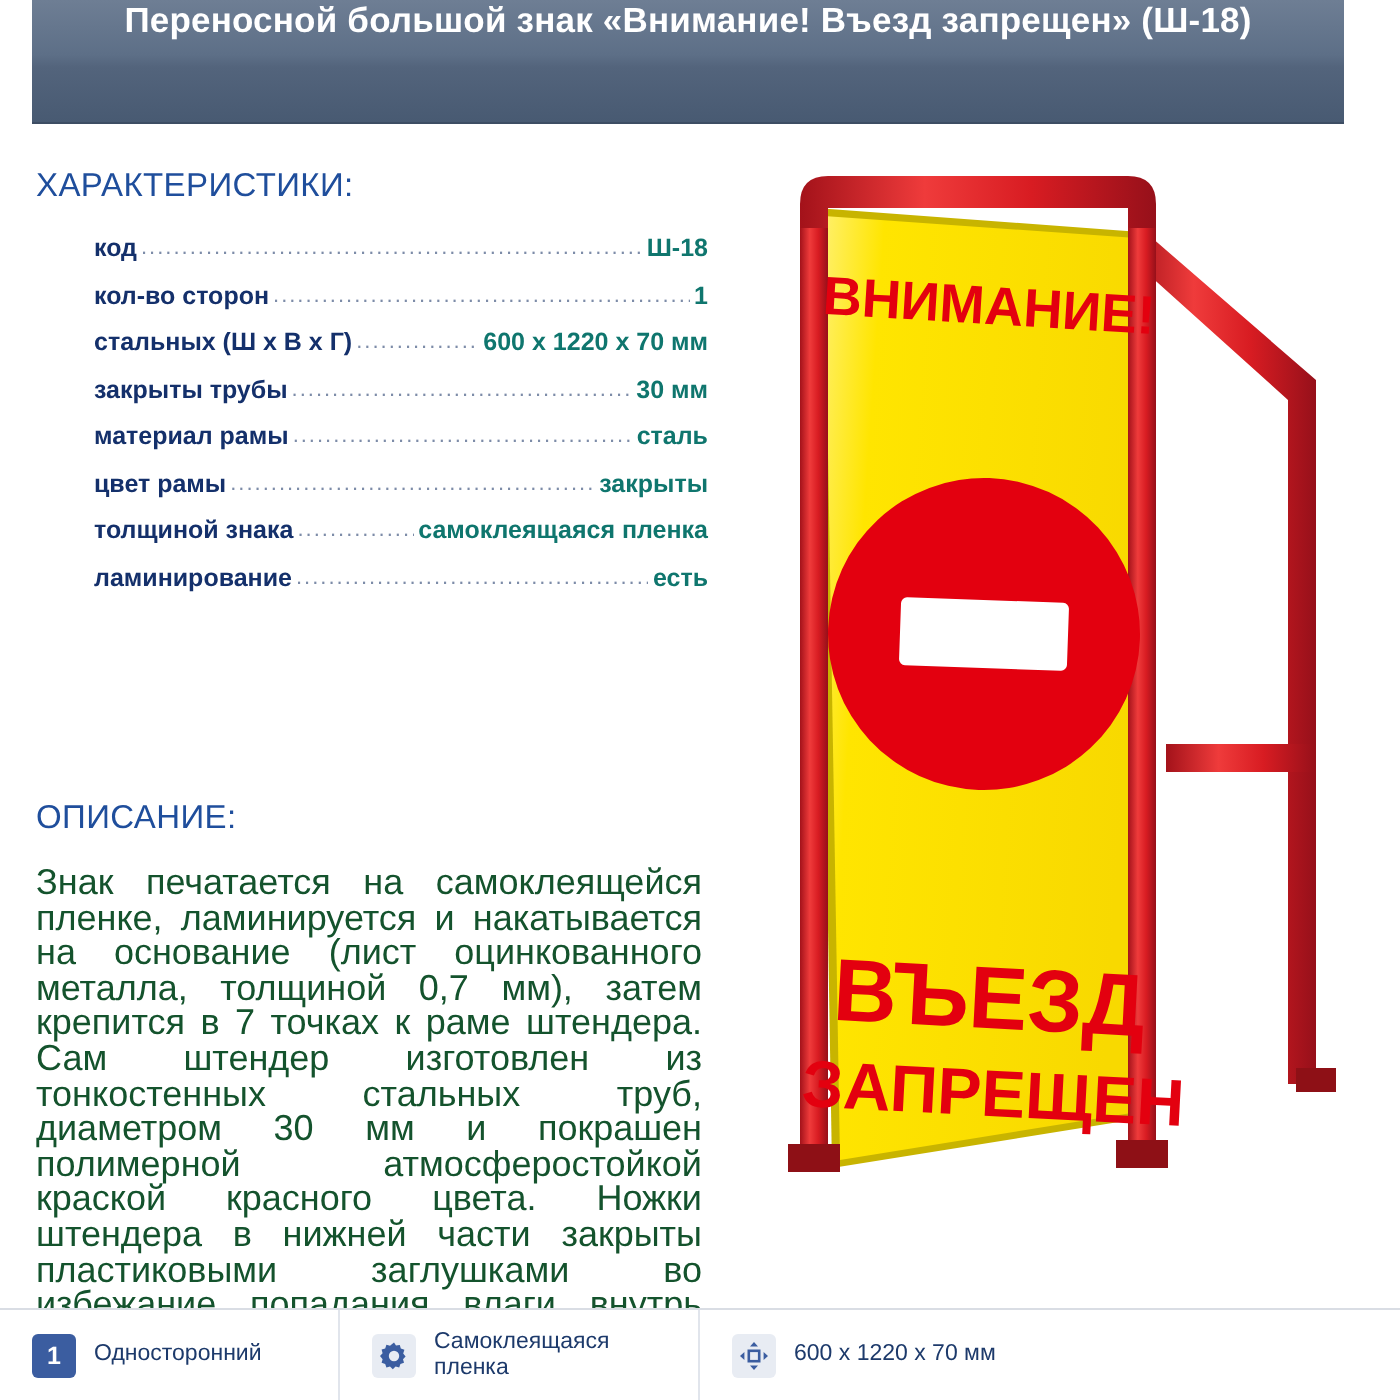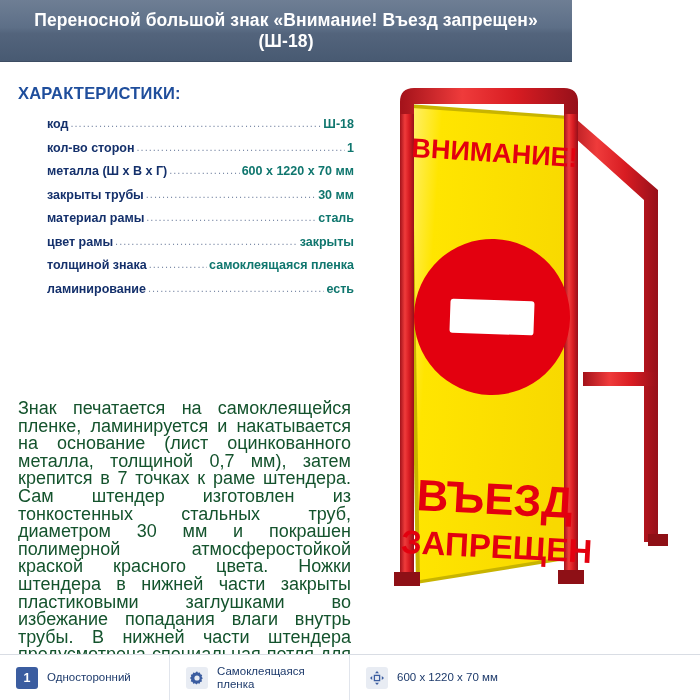--- a/index.html
+++ b/index.html
@@ -11,44 +11,44 @@
     overflow: hidden;
   }
   .page {
     position: relative;
     width: 700px; height: 700px;
     background: #ffffff;
   }
   
   .header {
     position: absolute;
-    left: 0; top: 0;
-    width: 572px; height: 62px;
+    left: 16px; top: 0;
+    width: 656px; height: 62px;
     background: linear-gradient(to bottom, #6e7e94 0%, #5d6f87 45%, #53647c 55%, #485a72 100%);
-    display: flex; align-items: center; justify-content: center;
+    display: flex; justify-content: center;
     border-bottom: 1px solid #3d4d63;
   }
   .header-title {
     color: #ffffff;
     font-size: 17.5px;
     font-weight: bold;
     letter-spacing: 0.1px;
     text-align: center;
     padding: 0 14px;
   }
   
   .left-col {
     position: absolute;
     left: 18px; top: 84px;
     width: 350px;
   }
   .section-title {
     color: #1f4e9c;
     font-size: 16.5px;
-    font-weight: bold;
+    font-weight: normal;
     letter-spacing: 0.2px;
     margin: 0 0 14px 0;
   }
   .spec-list { width: 336px; }
   .spec-row {
     display: flex;
     align-items: baseline;
     font-size: 12.5px;
     color: #14306b;
     font-weight: bold;
@@ -147,21 +147,21 @@
         <span class="spec-value">Ш-18</span>
       </div>
 
       <div class="spec-row">
         <span class="spec-label">кол-во  сторон</span>
         <span class="spec-dots">...................................................................................................</span>
         <span class="spec-value">1</span>
       </div>
 
       <div class="spec-row">
-        <span class="spec-label">металла (Ш х В х Г)</span>
+        <span class="spec-label">стальных (Ш х В х Г)</span>
         <span class="spec-dots">...................................................................................................</span>
         <span class="spec-value">600 x 1220 x 70 мм</span>
       </div>
 
       <div class="spec-row">
         <span class="spec-label">закрыты трубы</span>
         <span class="spec-dots">...................................................................................................</span>
         <span class="spec-value">30 мм</span>
       </div>
 
@@ -186,20 +186,21 @@
       <div class="spec-row">
         <span class="spec-label">ламинирование</span>
         <span class="spec-dots">...................................................................................................</span>
         <span class="spec-value">есть</span>
       </div>
 
     </div>
   </div>
 
   <div class="desc-block">
+    <h2 class="section-title">ОПИСАНИЕ:</h2>
     <p class="desc-text">Знак печатается на самоклеящейся пленке, ламинируется и накатывается на основание (лист оцинкованного металла, толщиной 0,7 мм), затем крепится в 7 точках к раме штендера. Сам штендер изготовлен из тонкостенных стальных труб, диаметром 30 мм и покрашен полимерной атмосферостойкой краской красного цвета. Ножки штендера в нижней части закрыты пластиковыми заглушками во избежание попадания влаги внутрь трубы. В нижней части штендера предусмотрена специальная петля для крепления защитных тросов и цепей</p>
   </div>
 
   <div class="art">
     <svg width="312" height="575" viewBox="0 0 312 575" xmlns="http://www.w3.org/2000/svg">
       <defs>
         <linearGradient id="tubeRed" x1="0" y1="0" x2="1" y2="0">
           <stop offset="0%" stop-color="#a3121a"></stop>
           <stop offset="35%" stop-color="#ef3b3b"></stop>
           <stop offset="65%" stop-color="#d81c22"></stop>

